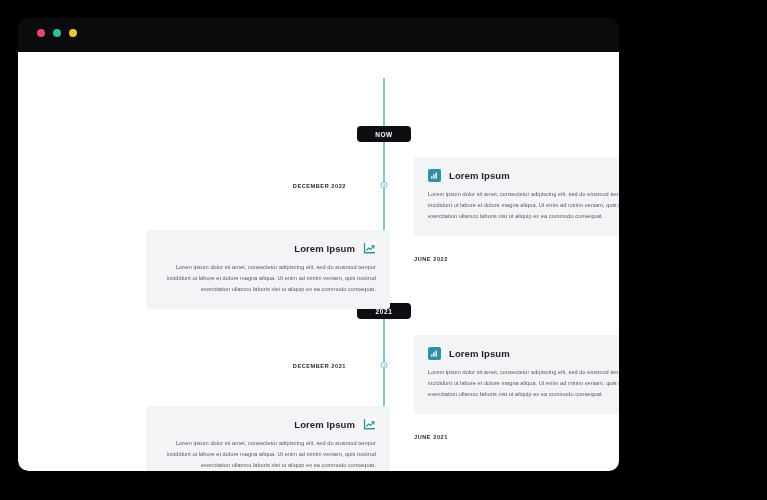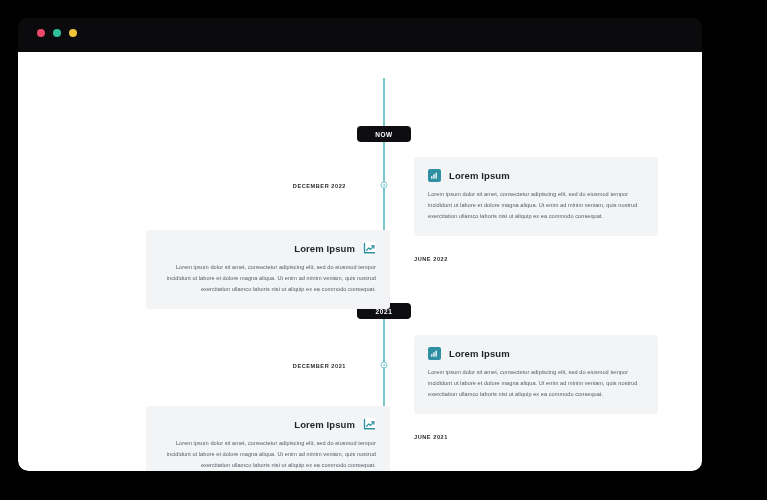--- a/index.html
+++ b/index.html
@@ -17,21 +17,21 @@
     width: 767px;
     height: 500px;
     background: #000000;
   }
 
   
   .window {
     position: absolute;
     left: 18px;
     top: 18px;
-    width: 684px;
+    width: 601px;
     height: 453px;
     border-radius: 10px;
     background: #0b0b0d;
     overflow: hidden;
   }
 
   .titlebar {
     position: relative;
     height: 34px;
     background: #0b0b0d;

